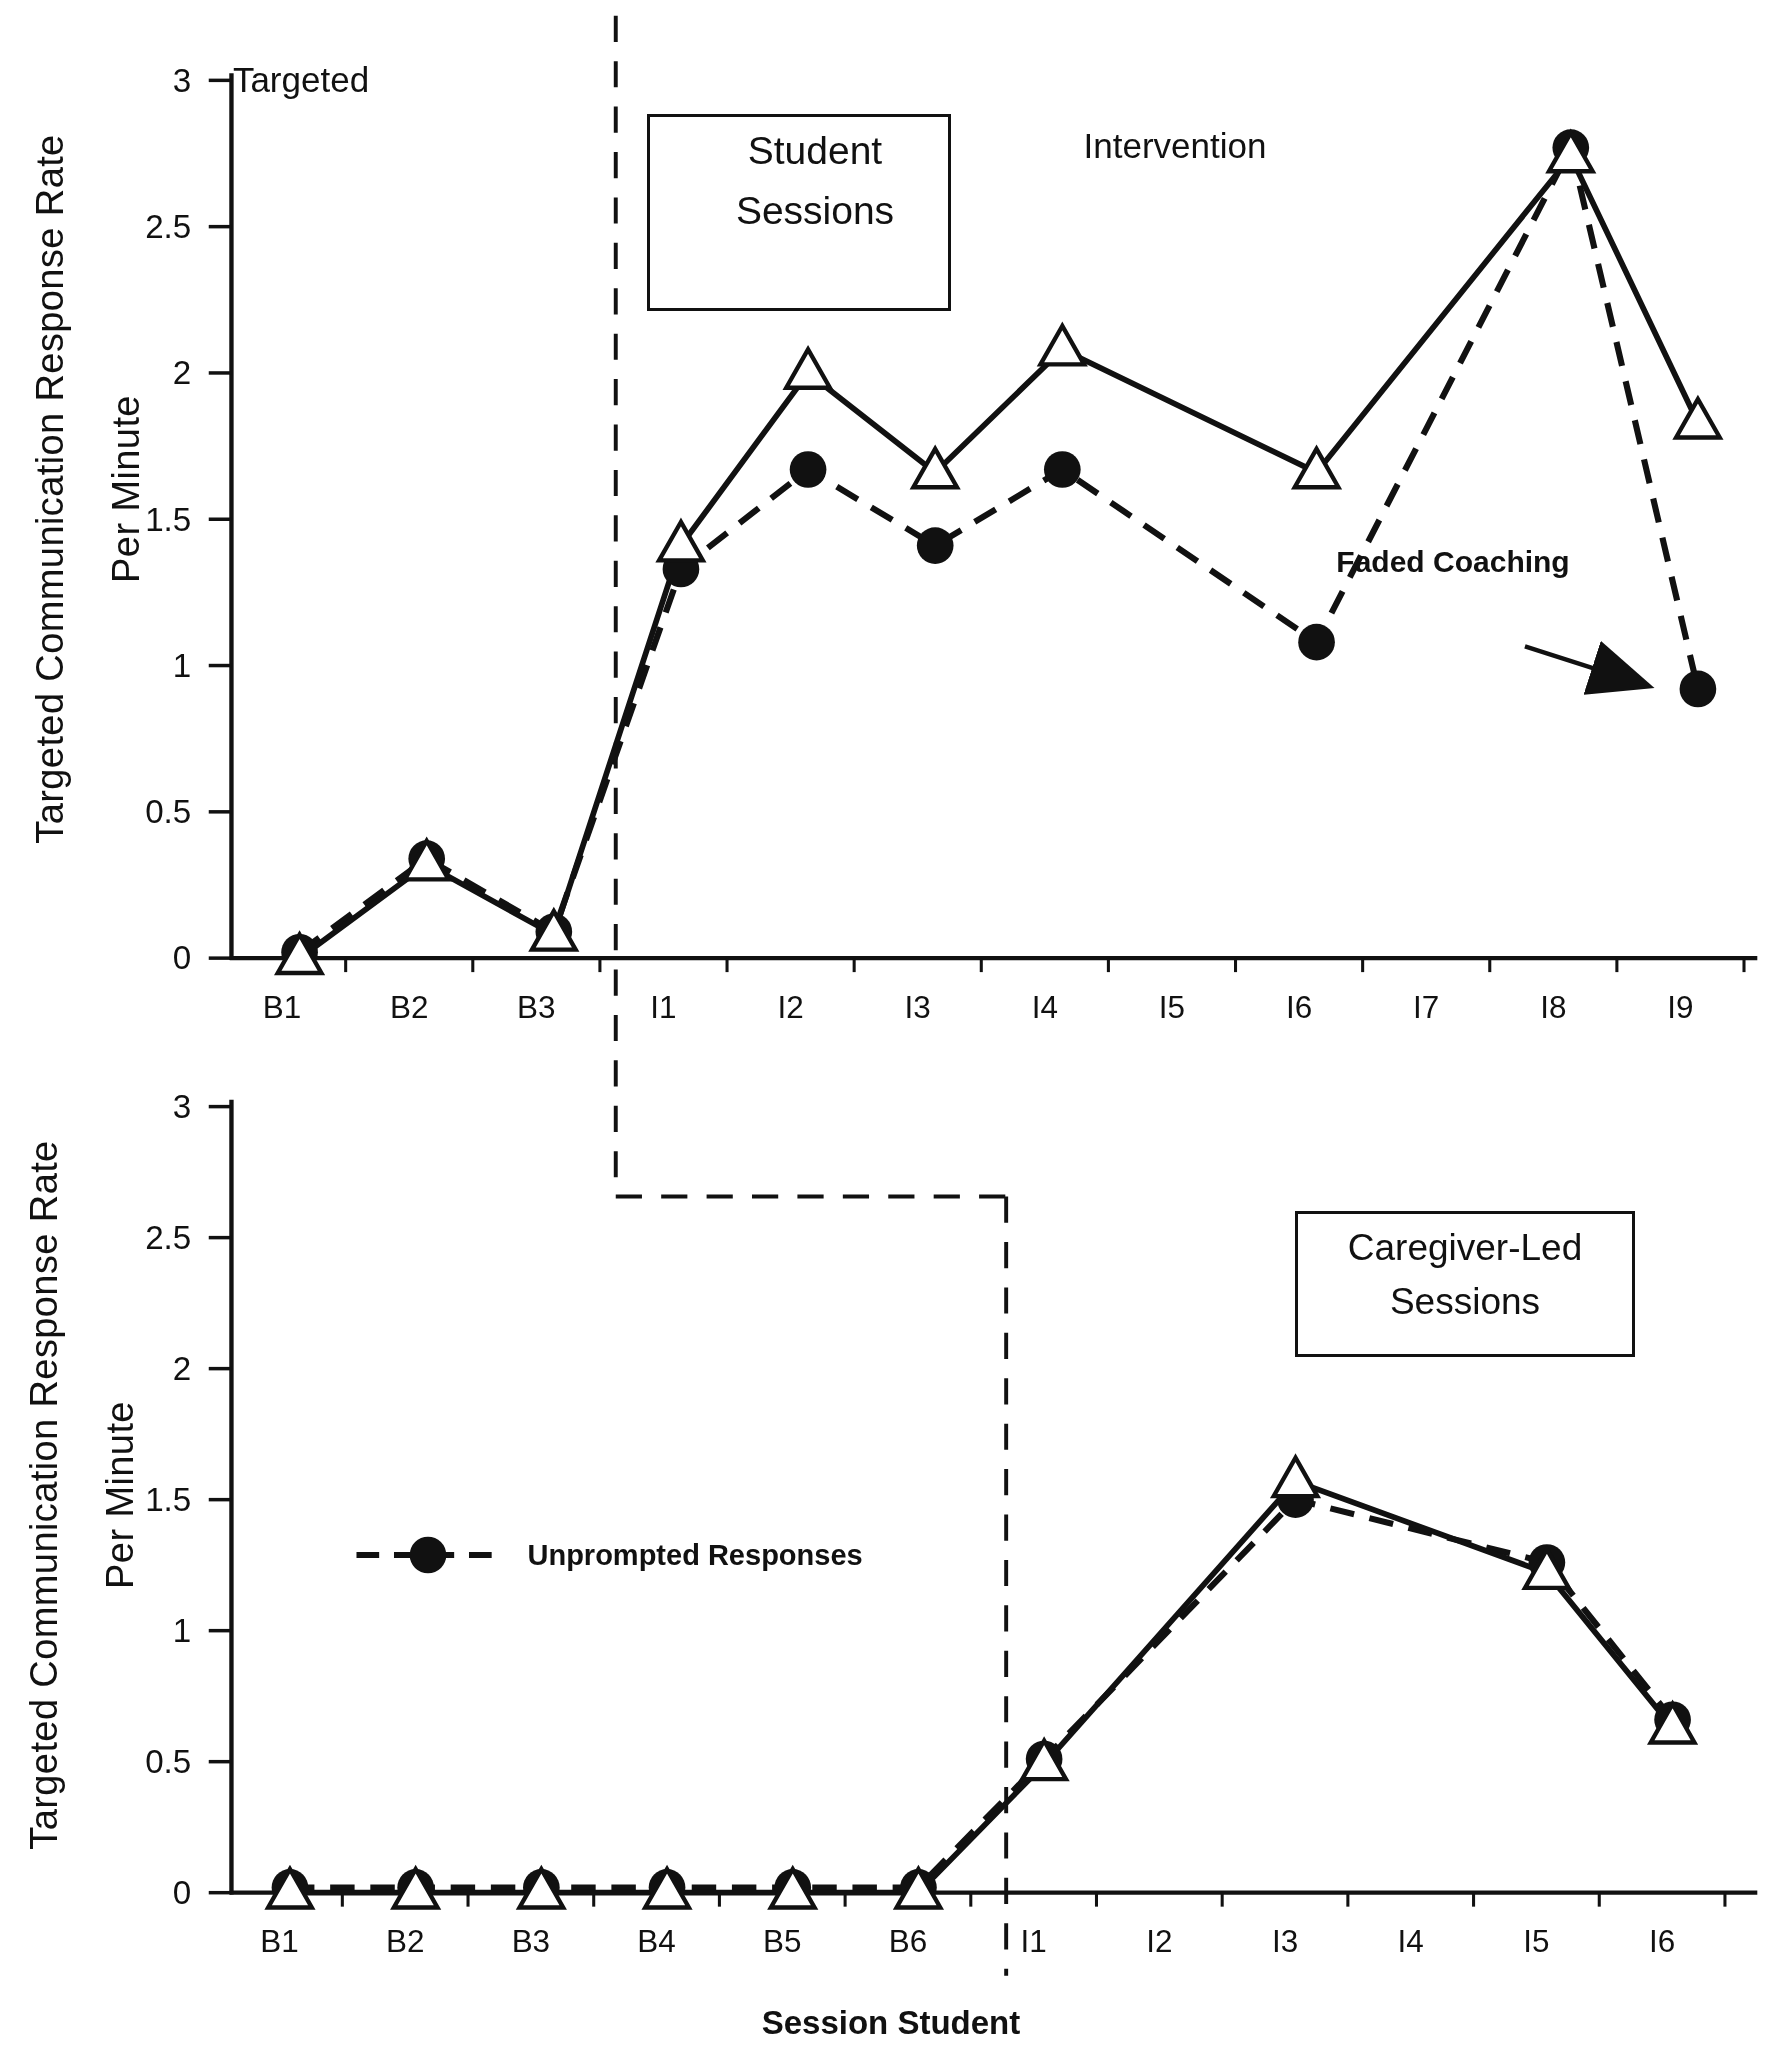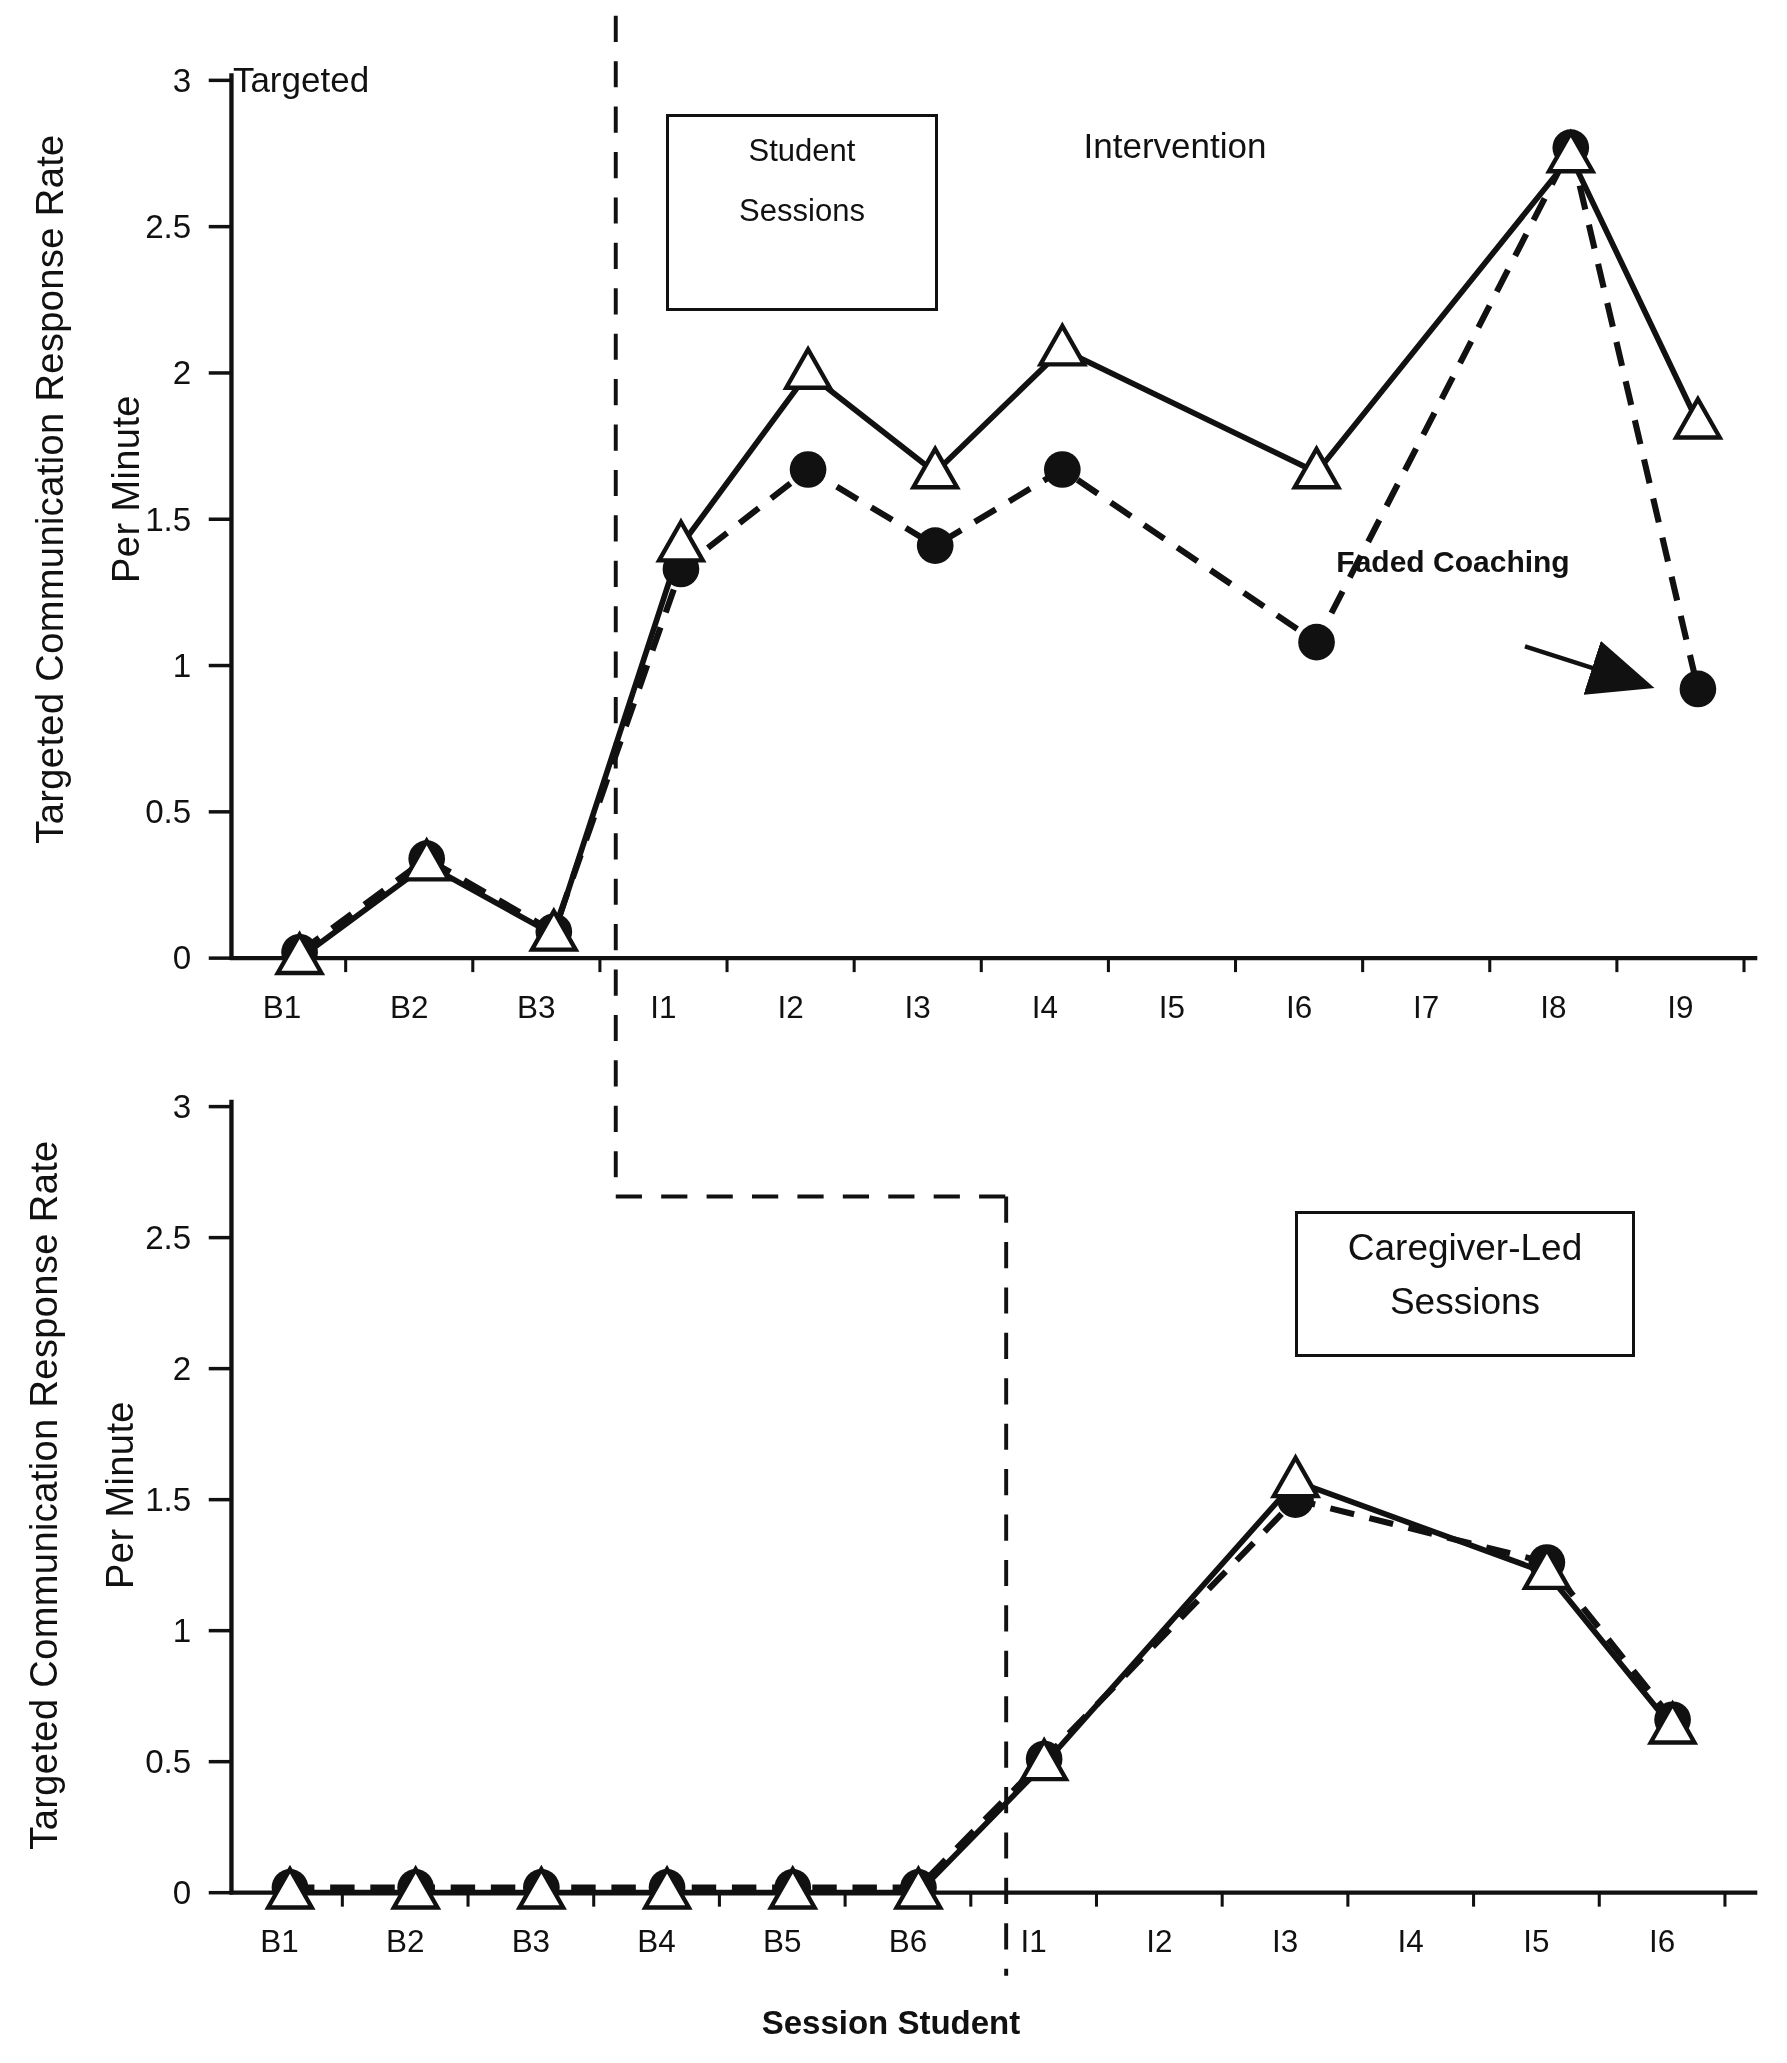--- a/index.html
+++ b/index.html
@@ -29,21 +29,21 @@
     white-space:nowrap;
   }
   .cond-box{
     position:absolute;
     border:3.5px solid #111111;
     background:#ffffff;
     text-align:center;
     font-weight:500;
   }
   .cond-box .bx-line{display:block;}
-  .box-top{left:666px;top:114px;width:266px;height:187px;font-size:31px;line-height:60px;padding-top:3.5px;}
+  .box-top{left:647px;top:114px;width:266px;height:187px;font-size:39px;line-height:60px;padding-top:3.5px;padding-left:32px;}
   .box-bottom{left:1295px;top:1211px;width:334px;height:133px;font-size:37px;line-height:54px;padding-top:7px;}
   .annotation{
     position:absolute;
     left:1453px;top:561px;
     transform:translate(-50%,-50%);
     text-align:center;
     font-size:30px;
     font-weight:700;
     line-height:49px;
     white-space:nowrap;
@@ -239,18 +239,25 @@
     <span class="bx-line">Caregiver-Led</span>
     <span class="bx-line">Sessions</span>
   </div>
 
   <div class="annotation">
     <span class="bx-line">Faded</span>
     <span class="bx-line">Coaching</span>
   </div>
 
   <div class="legend">
+    <div class="legend-row">
+      <svg width="150" height="42" viewBox="0 0 172 48">
+        <line x1="4" y1="24" x2="168" y2="24" stroke="#111111" stroke-width="7" stroke-dasharray="26 17"></line>
+        <circle cx="86" cy="24" r="21" fill="#111111"></circle>
+      </svg>
+      <span class="legend-label">Unprompted Responses</span>
+    </div>
   </div>
 
   <div class="x-title">Session Student</div>
 
 </div>
 
 
 </body></html>

